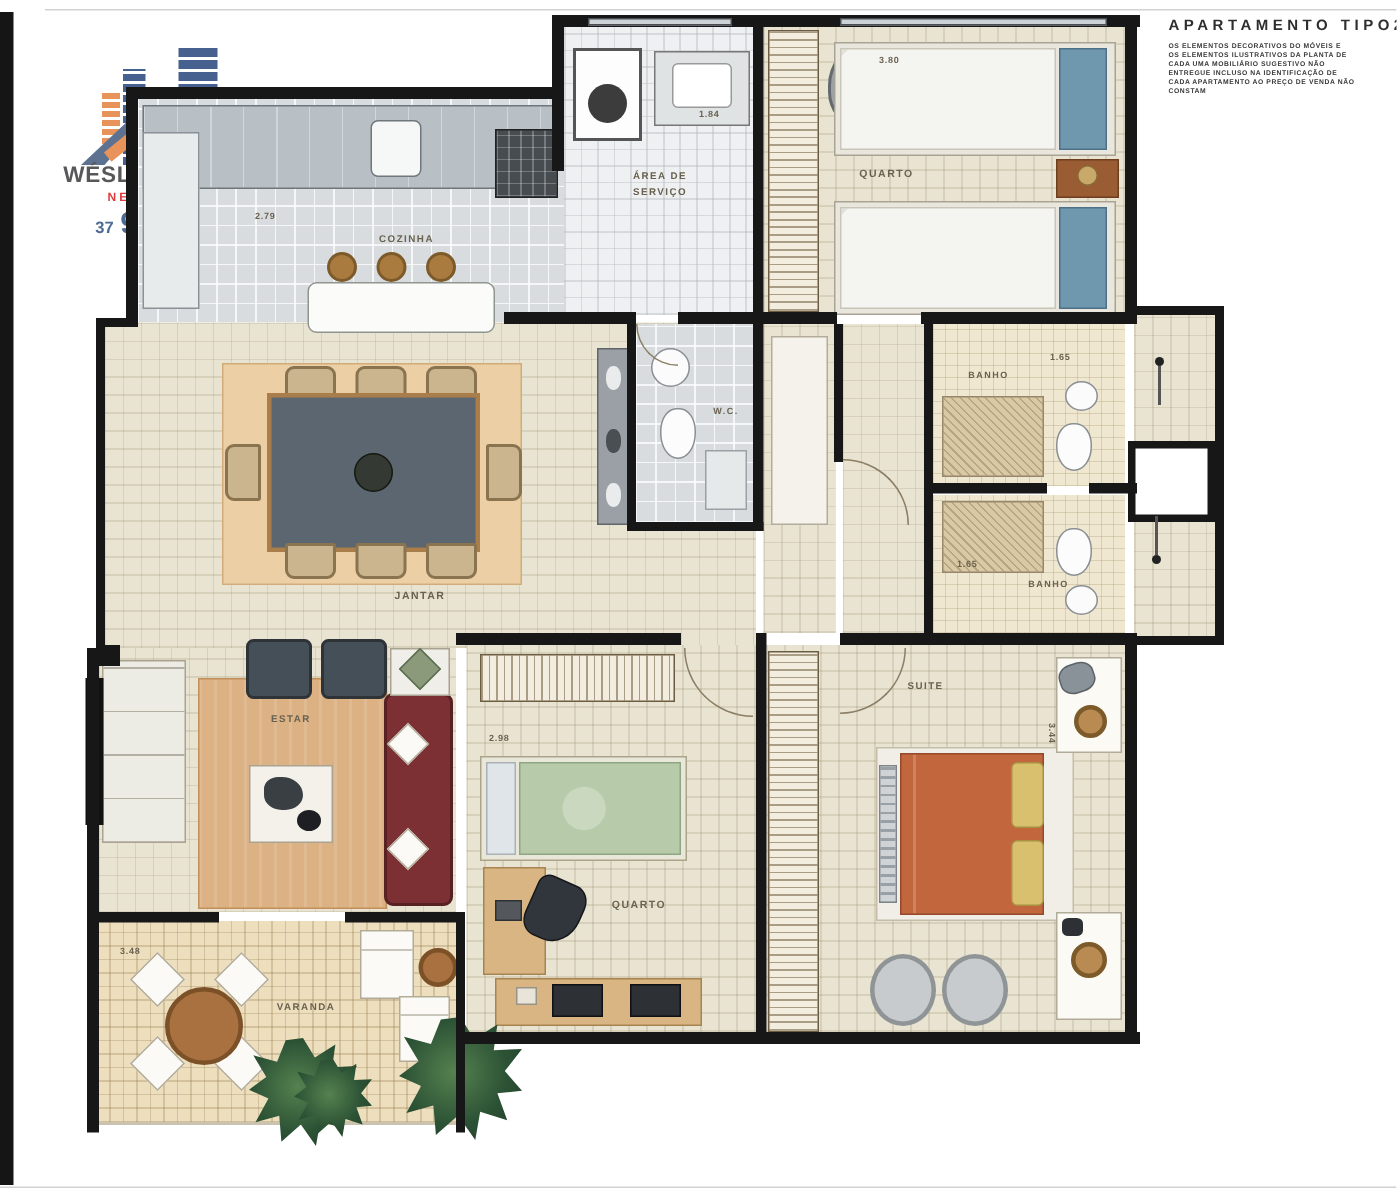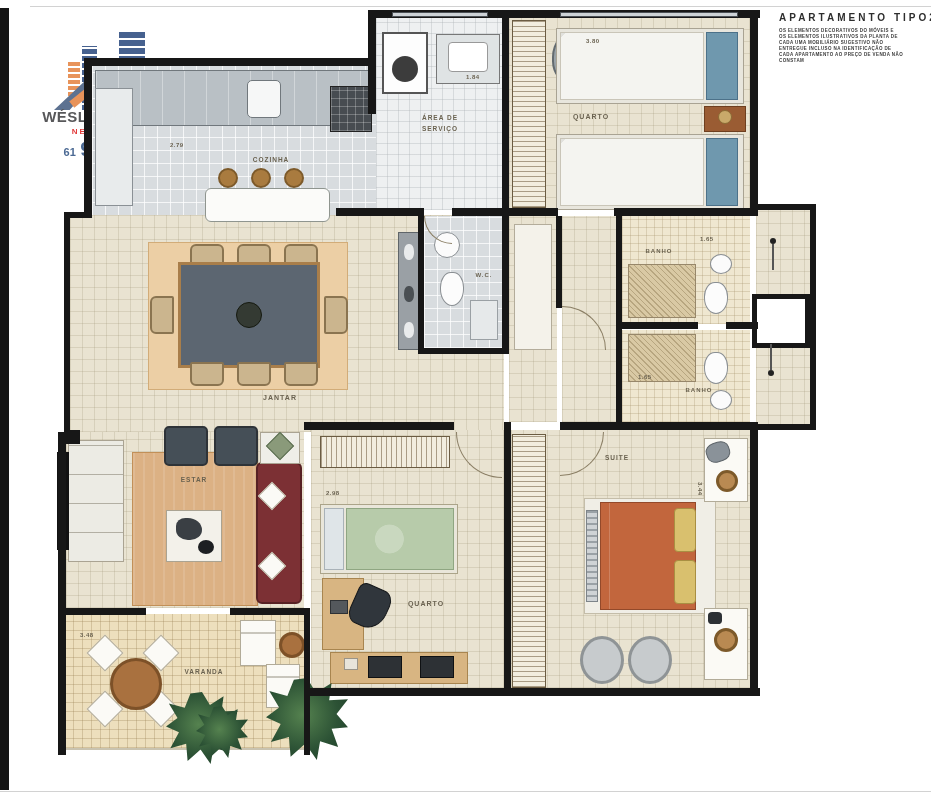--- a/index.html
+++ b/index.html
@@ -70,21 +70,21 @@
   <div class="abs" style="left:71px;top:58px;width:18px;height:46px;background:repeating-linear-gradient(0deg,#e8935a 0 7px,#f4b68c 7px 9px);"></div>
   <div class="abs" style="left:91px;top:26px;width:26px;height:78px;background:repeating-linear-gradient(0deg,#46618f 0 6px,#ffffff 6px 8px);"></div>
   <div class="abs" style="left:26px;top:58px;width:98px;height:46px;background:#5d7291;clip-path:polygon(0% 100%,50% 0%,100% 100%,84% 100%,50% 17%,16% 100%);"></div>
   <div class="abs" style="left:40px;top:84px;width:34px;height:8px;background:#e8935a;transform:rotate(-39deg);"></div>
   <div class="abs" style="left:69px;top:80px;width:13px;height:13px;background:#ffffff;border:1px solid #8a8a8a;box-sizing:border-box;
        background-image:linear-gradient(0deg,transparent 45%,#9a9a9a 45%,#9a9a9a 55%,transparent 55%),linear-gradient(90deg,transparent 45%,#9a9a9a 45%,#9a9a9a 55%,transparent 55%);"></div>
   <div class="abs" style="left:58px;top:98px;width:36px;height:2px;background:#b9b9b9;"></div>
   <div class="logo-name" style="left:0;top:102px;">WÉSLEY DE OLLIVEIRA</div>
   <div class="logo-tag" style="left:0;top:121px;">NEGÓCIOS &amp; IMÓVEIS</div>
   <div class="logo-phone" style="left:0;top:132px;">
-    <span class="area">61</span>
+    <span class="area">37</span>
     <span class="num">9 8122 3954</span>
   </div>
 </div>
 
 <div class="hd-title" style="left:779px;top:12px;">APARTAMENTO TIPO2</div>
 <div class="hd-disc" style="left:779px;top:28px;">
   <div>OS ELEMENTOS DECORATIVOS DO MÓVEIS E</div>
   <div>OS ELEMENTOS ILUSTRATIVOS DA PLANTA DE</div>
   <div>CADA UMA MOBILIÁRIO SUGESTIVO NÃO</div>
   <div>ENTREGUE INCLUSO NA IDENTIFICAÇÃO DE</div>

